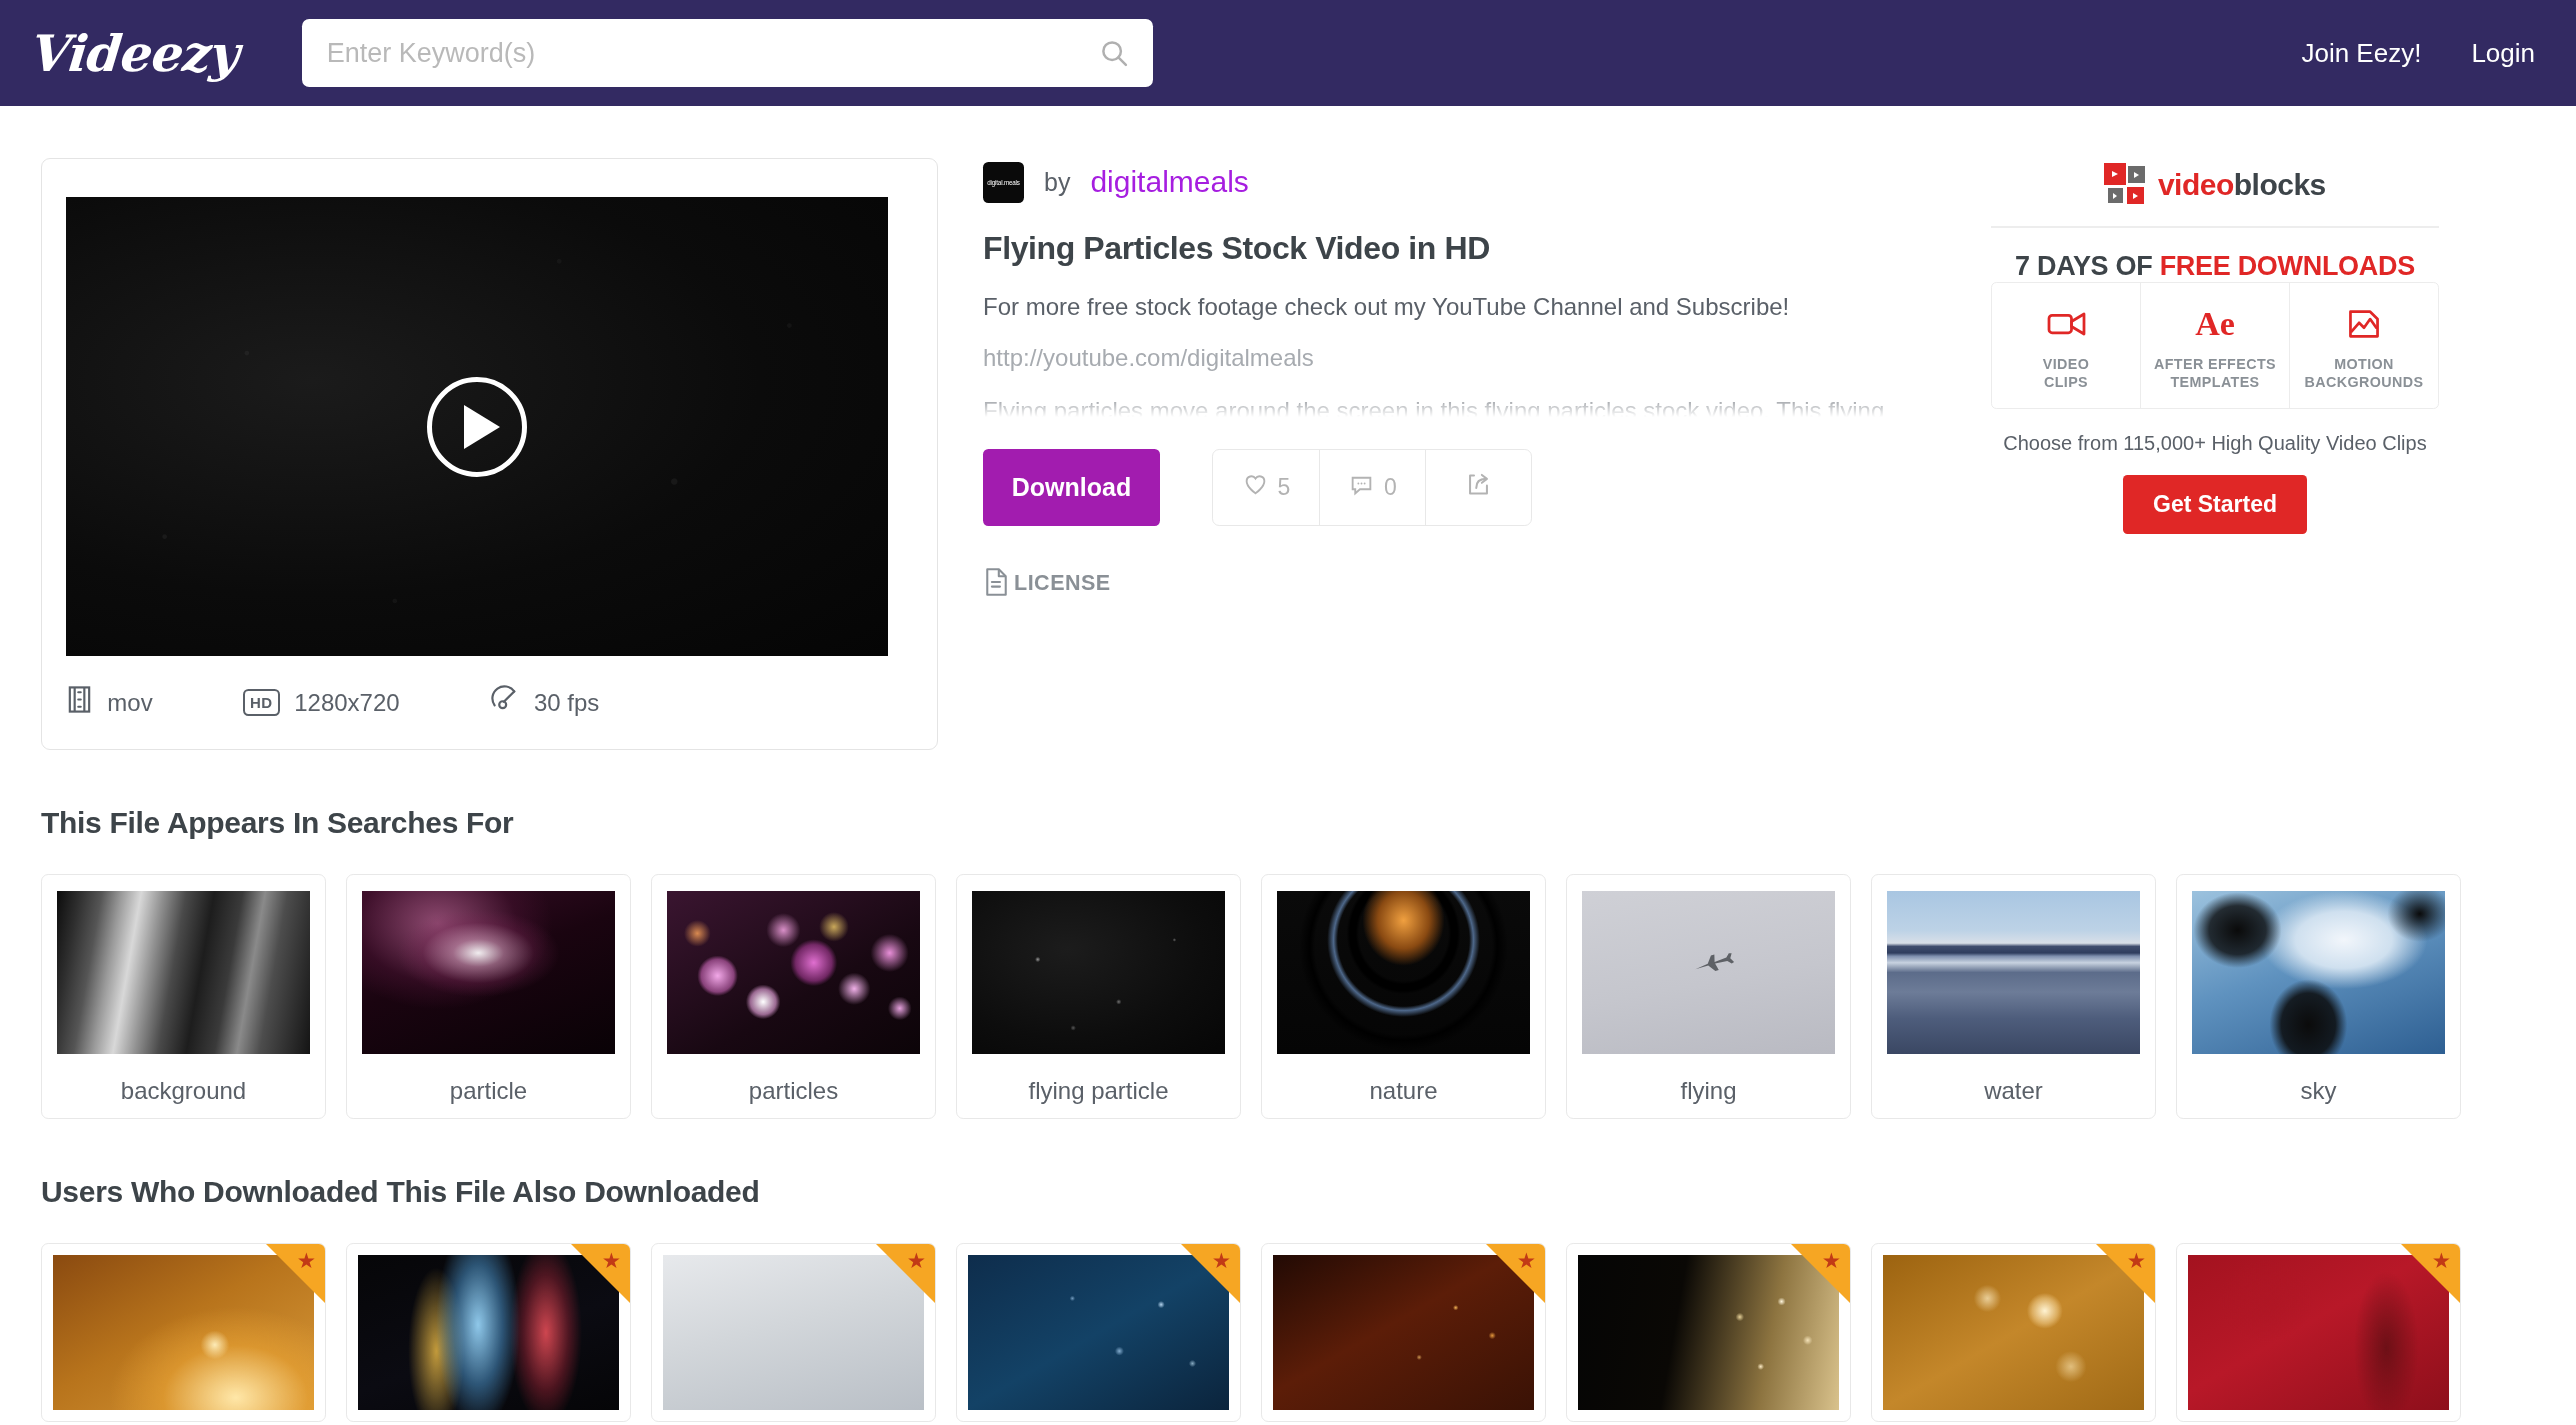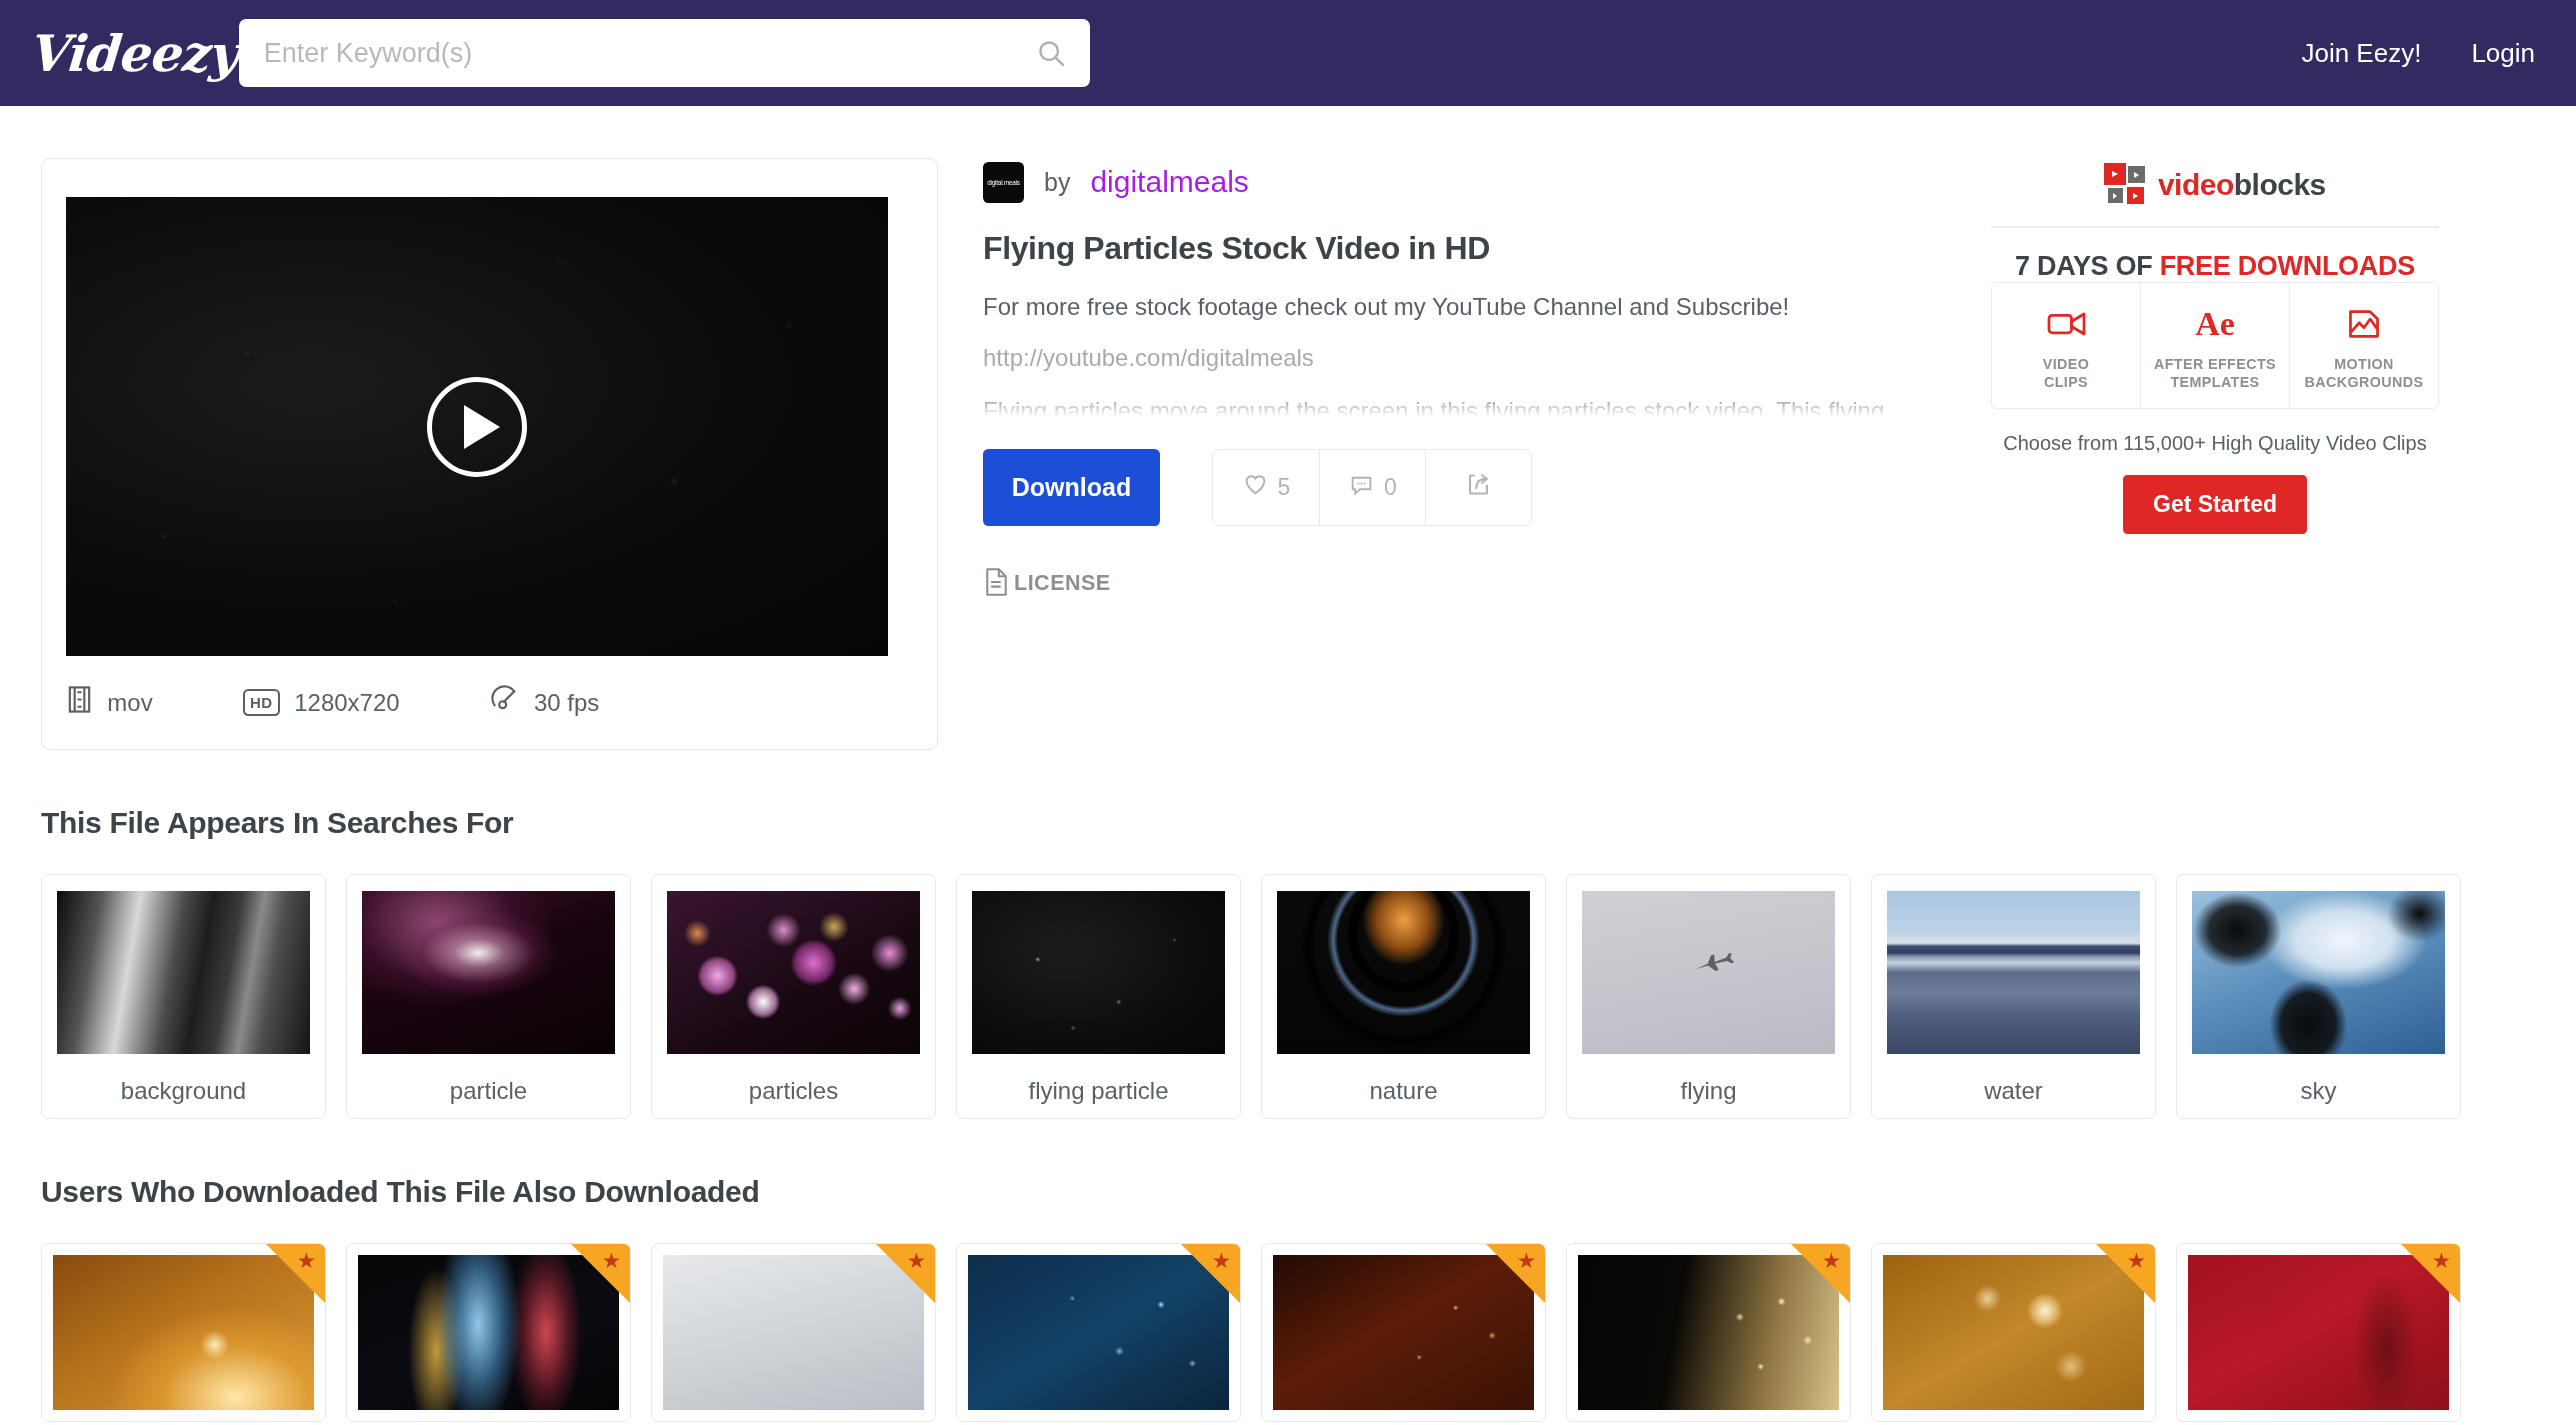--- a/index.html
+++ b/index.html
@@ -22,20 +22,21 @@
     font-family: "DejaVu Serif", serif;
     font-weight: bold;
     font-style: italic;
     font-size: 50px;
     color: #ffffff;
     letter-spacing: -0.9px;
     transform: skewX(-6deg);
   }
   .search-wrap {
     position: relative;
+    margin-left: 63px;
     width: 851px; height: 68px;
   }
   .search-input {
     width: 100%; height: 100%;
     border: none; outline: none;
     border-radius: 7.2px;
     background: #fff;
     font-family: "Liberation Sans", sans-serif;
     font-size: 27px;
     color: #444;
@@ -165,21 +166,21 @@
     text-decoration: none; cursor: pointer;
   }
   .desc-body { margin-top: 21.5px; }
 
   .action-row {
     display: flex; align-items: center;
     margin-top: 32px;
   }
   .download-btn {
     width: 177px; height: 77px;
-    background: #1d4ed8; color: #fff;
+    background: #a21caf; color: #fff;
     border: none; border-radius: 5.4px;
     font-family: "Liberation Sans", sans-serif;
     font-size: 25px; font-weight: bold;
     cursor: pointer;
   }
   .stat-group {
     display: flex; margin-left: 52px;
     border: 1.8px solid #e8e8e8; border-radius: 7.2px;
     height: 77px; overflow: hidden;
   }

